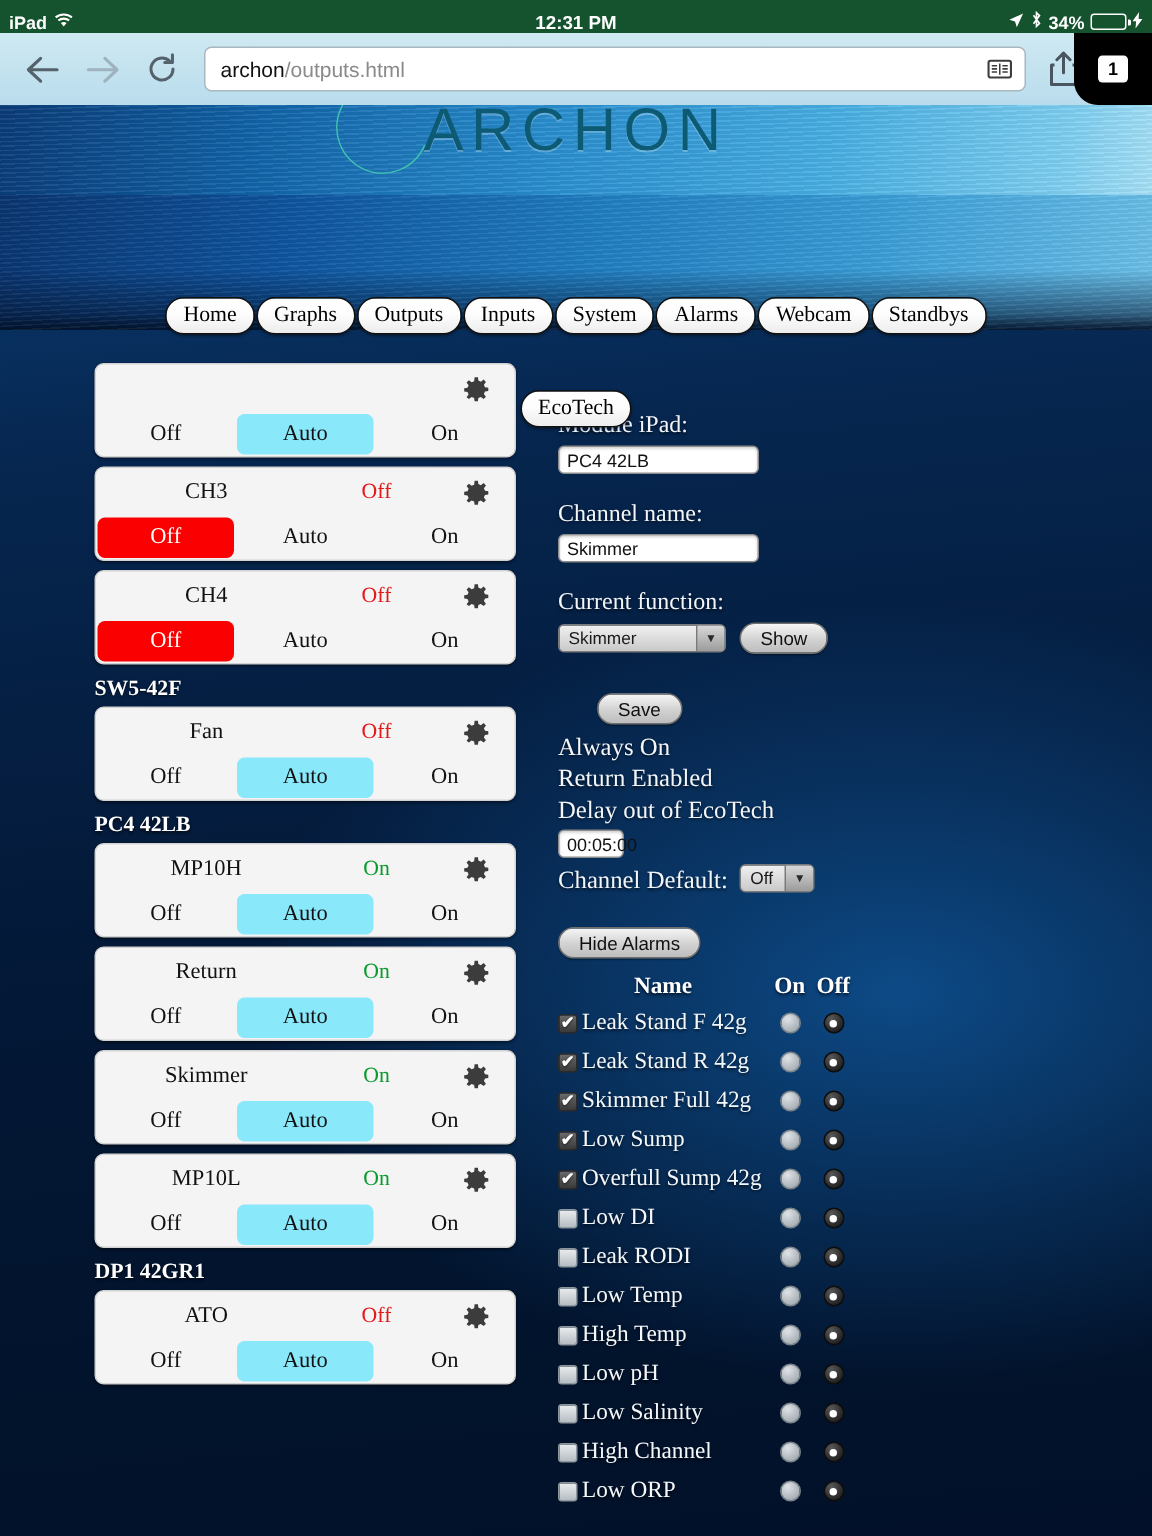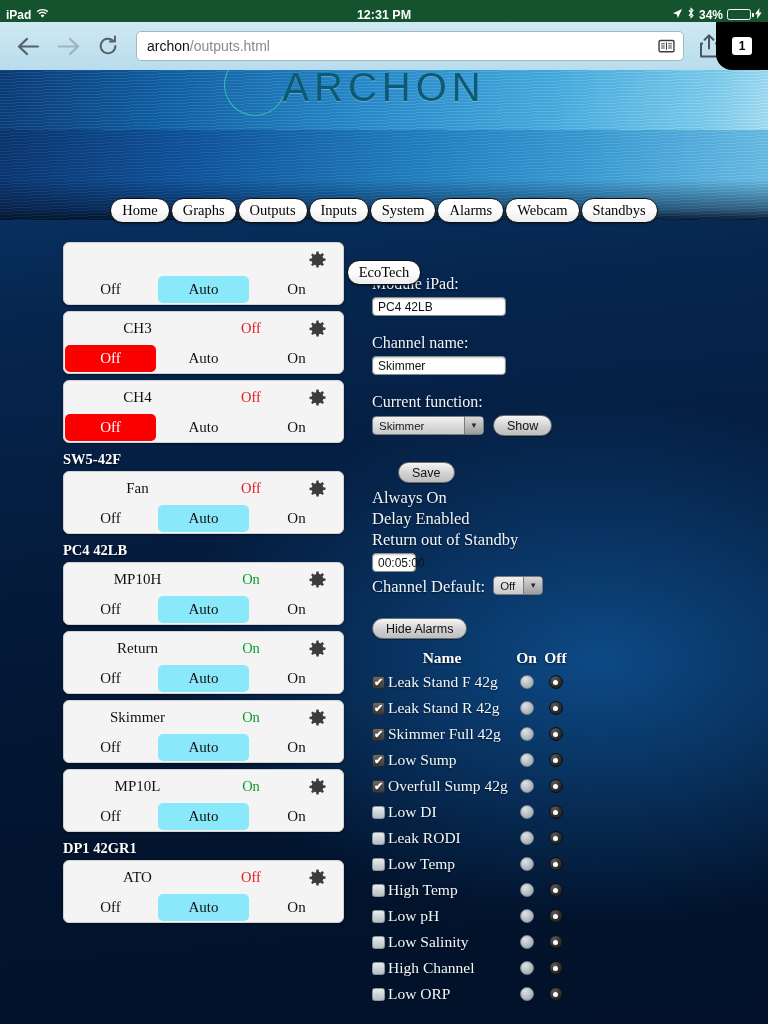--- a/index.html
+++ b/index.html
@@ -550,22 +550,22 @@
       </div>
       <div class="btn">Show</div>
     </div>
 
     <div style="height:26px"></div>
     <div style="padding-left:26px">
       <div class="btn">Save</div>
     </div>
     <div style="height:4px"></div>
     <div class="txtline">Always On</div>
-    <div class="txtline">Delay Enabled</div>
-    <div class="txtline">Return out of Standby</div>
+    <div class="txtline">Return Enabled</div>
+    <div class="txtline">Delay out of EcoTech</div>
     <div style="height:3px"></div>
     <div class="tinput" style="width:44px">00:05:00</div>
     <div style="height:4px"></div>
     <div class="inline-row">
       <div class="txtline">Channel Default:</div>
       <div class="fselect small">
         <span>Off</span>
         <span class="arrow">▼</span>
       </div>
     </div>

